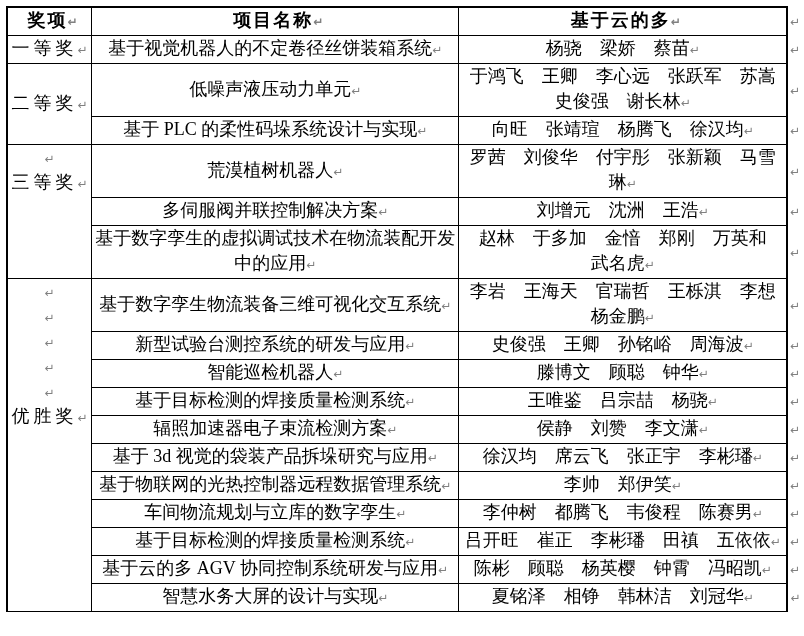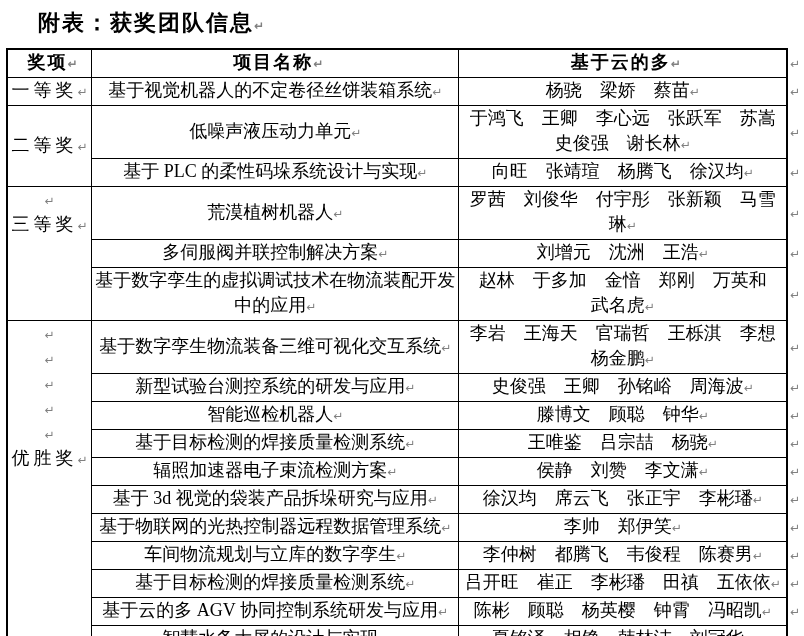--- a/index.html
+++ b/index.html
@@ -71,21 +71,20 @@
     text-align: left;
     vertical-align: middle;
     overflow: hidden;
   }
 </style>
 </head>
 <body>
 
 <div class="page">
 
-  <div class="doc-title"><span>附表：获奖团队信息</span><span class="pmark">↵</span></div>
 
   <table class="awards">
     <colgroup>
       <col style="width:85px">
       <col style="width:371px">
       <col style="width:331px">
       <col style="width:14px">
     </colgroup>
     <thead>
       <tr class="first-row">

